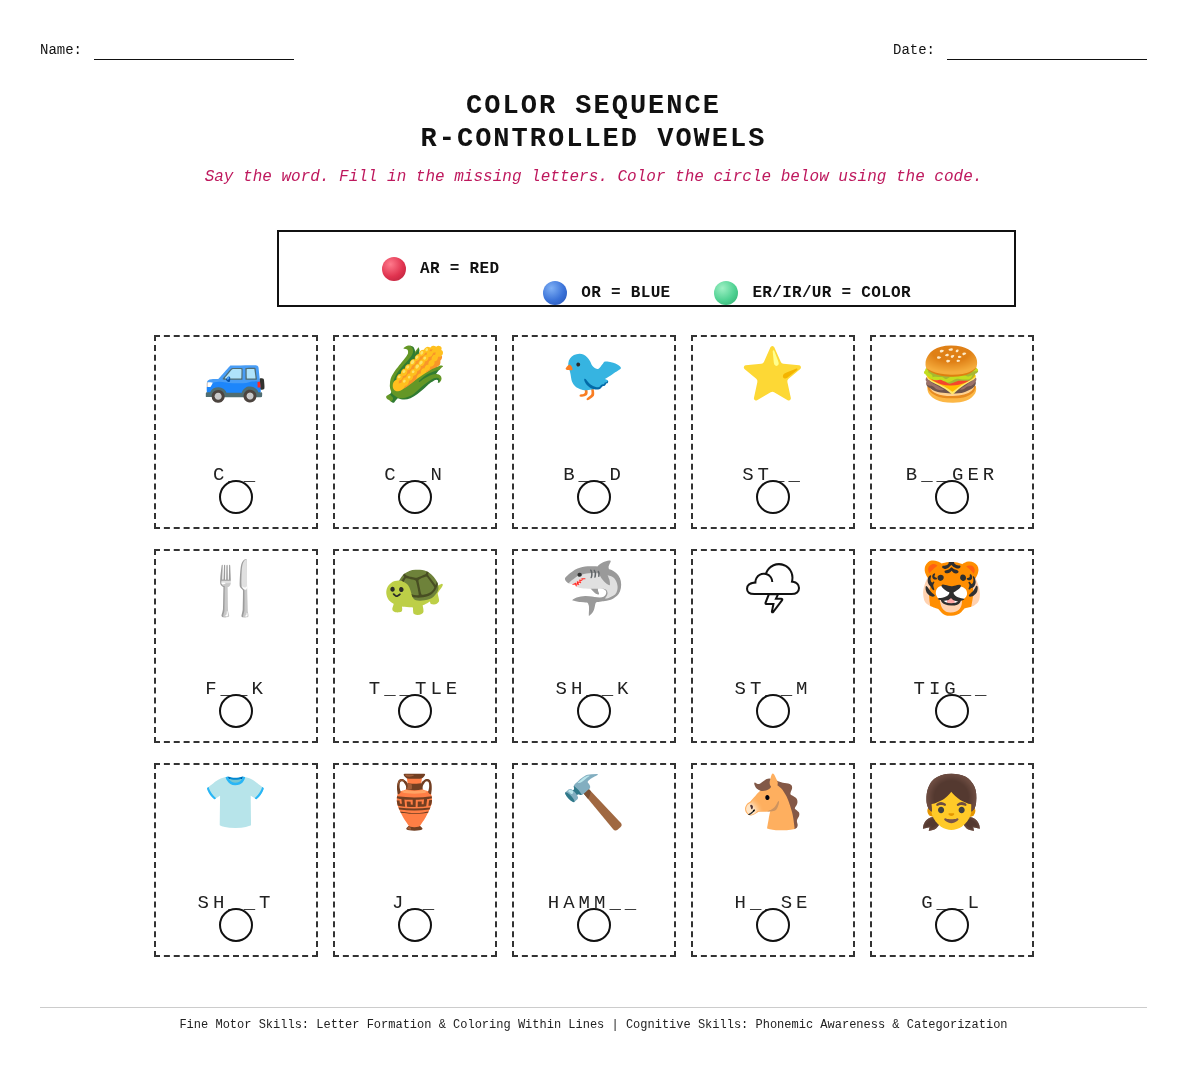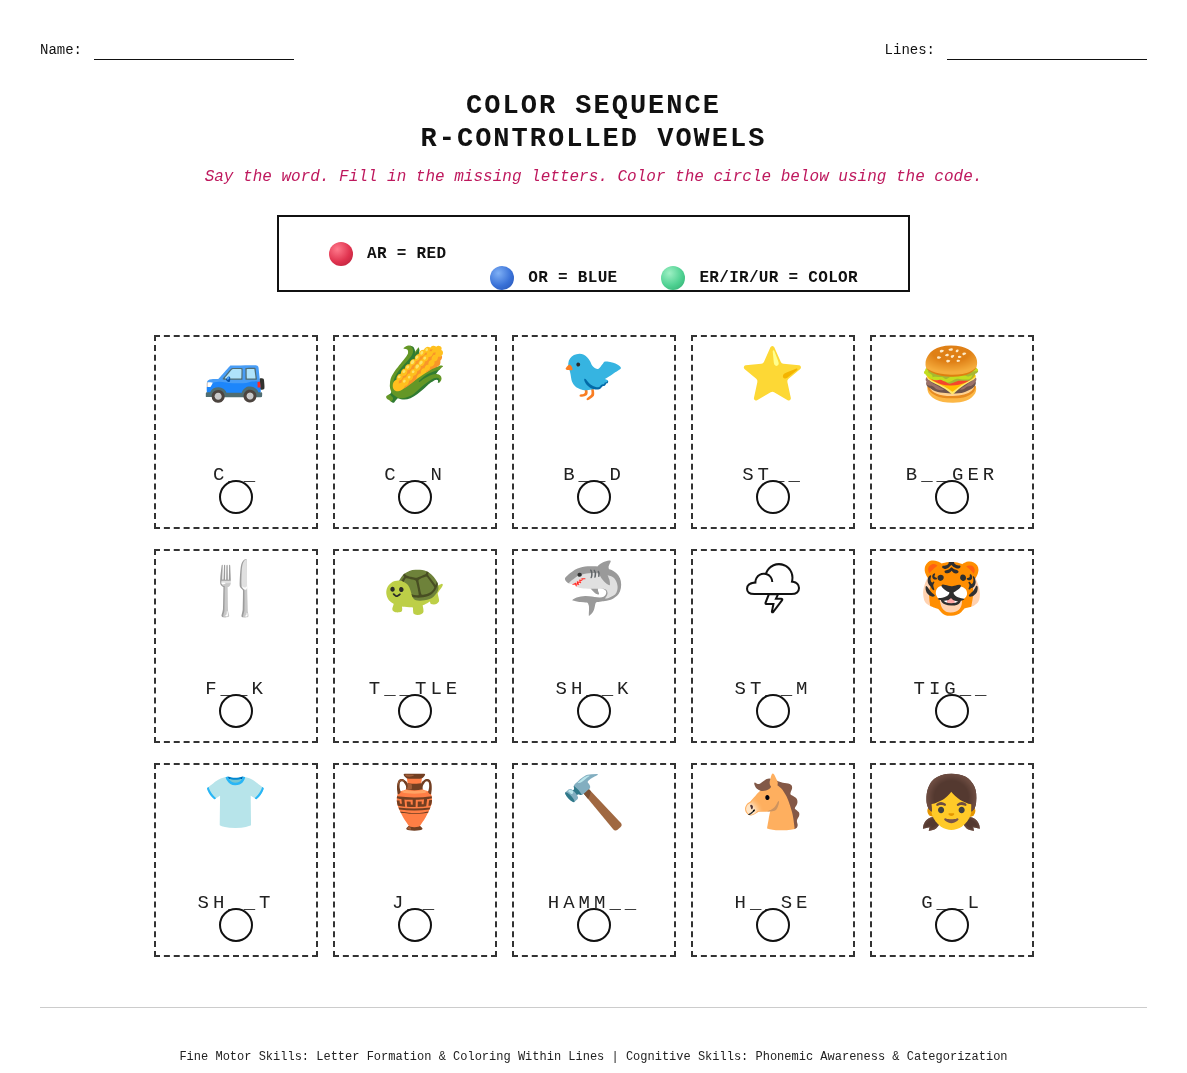--- a/index.html
+++ b/index.html
@@ -11,48 +11,48 @@
     .field.name { left: 0; }
     .field.date { right: 0; }
     .field .label { line-height: 20px; }
     .field .line { display: inline-block; width: 200px; border-bottom: 1.5px solid #111; margin-left: 12px; height: 14px; }
 
     .title { position: absolute; top: 90px; left: 0; width: 100%; text-align: center;
       font-family: "Liberation Mono", monospace; font-weight: bold; font-size: 27px; line-height: 33px; letter-spacing: 2px; color: #111; }
     .instructions { position: absolute; top: 168px; left: 0; width: 100%; text-align: center;
       font-style: italic; font-size: 16px; color: #be185d; }
 
-    .legend { position: absolute; top: 215px; left: 277px; width: 633px; height: 77px; border: 2px solid #111;
+    .legend { position: absolute; top: 230px; left: 277px; width: 739px; height: 77px; border: 2px solid #111;
       display: flex; align-items: center; justify-content: center; gap: 0; }
     .legend-item { display: flex; align-items: center; font-weight: bold; font-size: 16px; letter-spacing: 0.3px; }
     .legend-item + .legend-item { margin-left: 44px; margin-top: 48px; }
     .dot { width: 24px; height: 24px; border-radius: 50%; margin-right: 14px; }
 
     .grid { position: absolute; top: 335px; left: 154px; display: grid;
       grid-template-columns: repeat(5, 164px); grid-auto-rows: 194px; column-gap: 15px; row-gap: 20px; }
     .card { border: 2px dashed #333; position: relative; }
     .card .pic { position: absolute; top: 8px; left: 0; width: 100%; text-align: center; font-size: 52px; line-height: 68px; }
     .card .word { position: absolute; top: 96px; left: 0; width: 100%; text-align: center;
       font-size: 19px; letter-spacing: 4px; color: #222; margin-top: 31px; }
     .card .circle { position: absolute; top: 143px; left: 50%; margin-left: -17px; width: 34px; height: 34px;
       border: 2.5px solid #111; border-radius: 50%; }
 
     .footer-rule { position: absolute; top: 1007px; left: 40px; right: 40px; border-top: 1px solid #ccc; }
-    .footer { position: absolute; top: 1018px; left: 0; width: 100%; text-align: center; font-size: 12px; color: #222; margin-top: 32px; }
+    .footer { position: absolute; top: 1018px; left: 0; width: 100%; text-align: center; font-size: 12px; color: #222; }
   </style>
 </head>
 <body>
 
 <div class="header-row">
   <div class="field name">
     <span class="label">Name:</span>
     <span class="line"></span>
   </div>
   <div class="field date">
-    <span class="label">Lines:</span>
+    <span class="label">Date:</span>
     <span class="line"></span>
   </div>
 </div>
 
 <div class="title">
   <div>COLOR SEQUENCE</div>
   <div>R-CONTROLLED VOWELS</div>
 </div>
 
 <div class="instructions">Say the word. Fill in the missing letters. Color the circle below using the code.</div>

